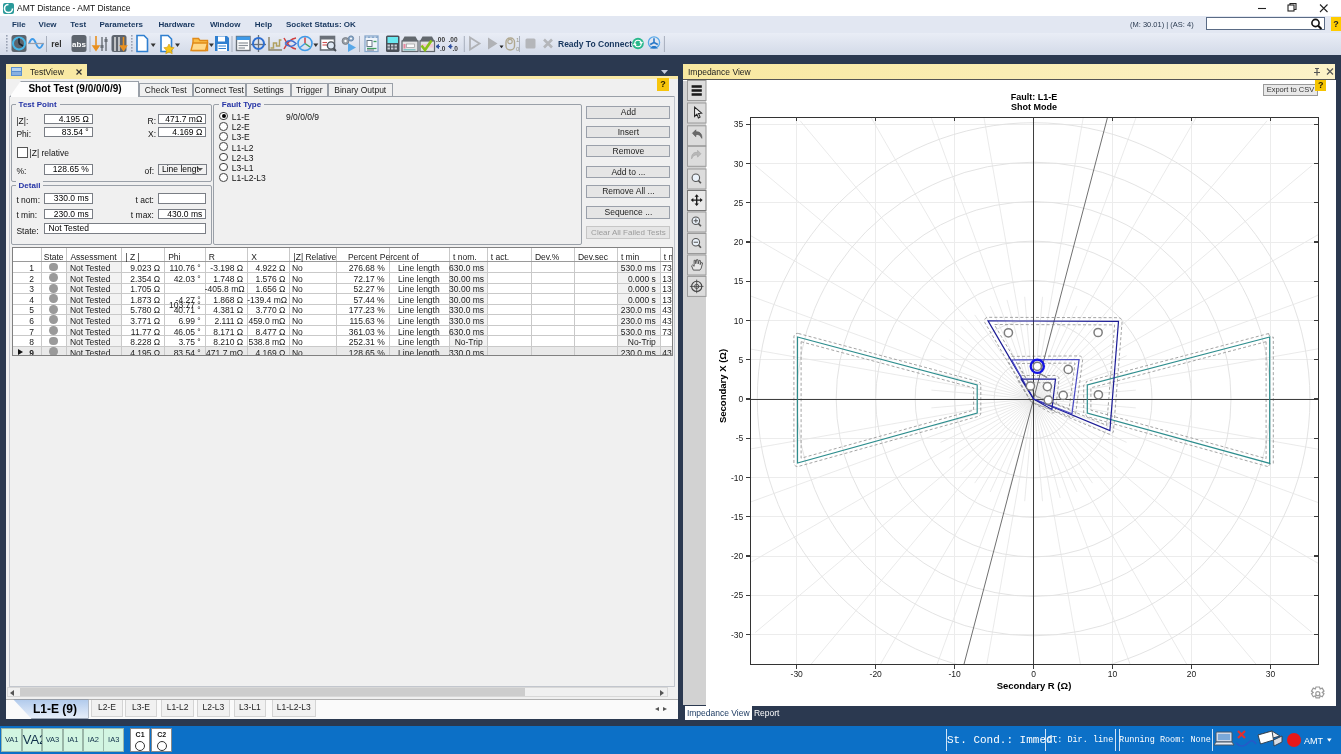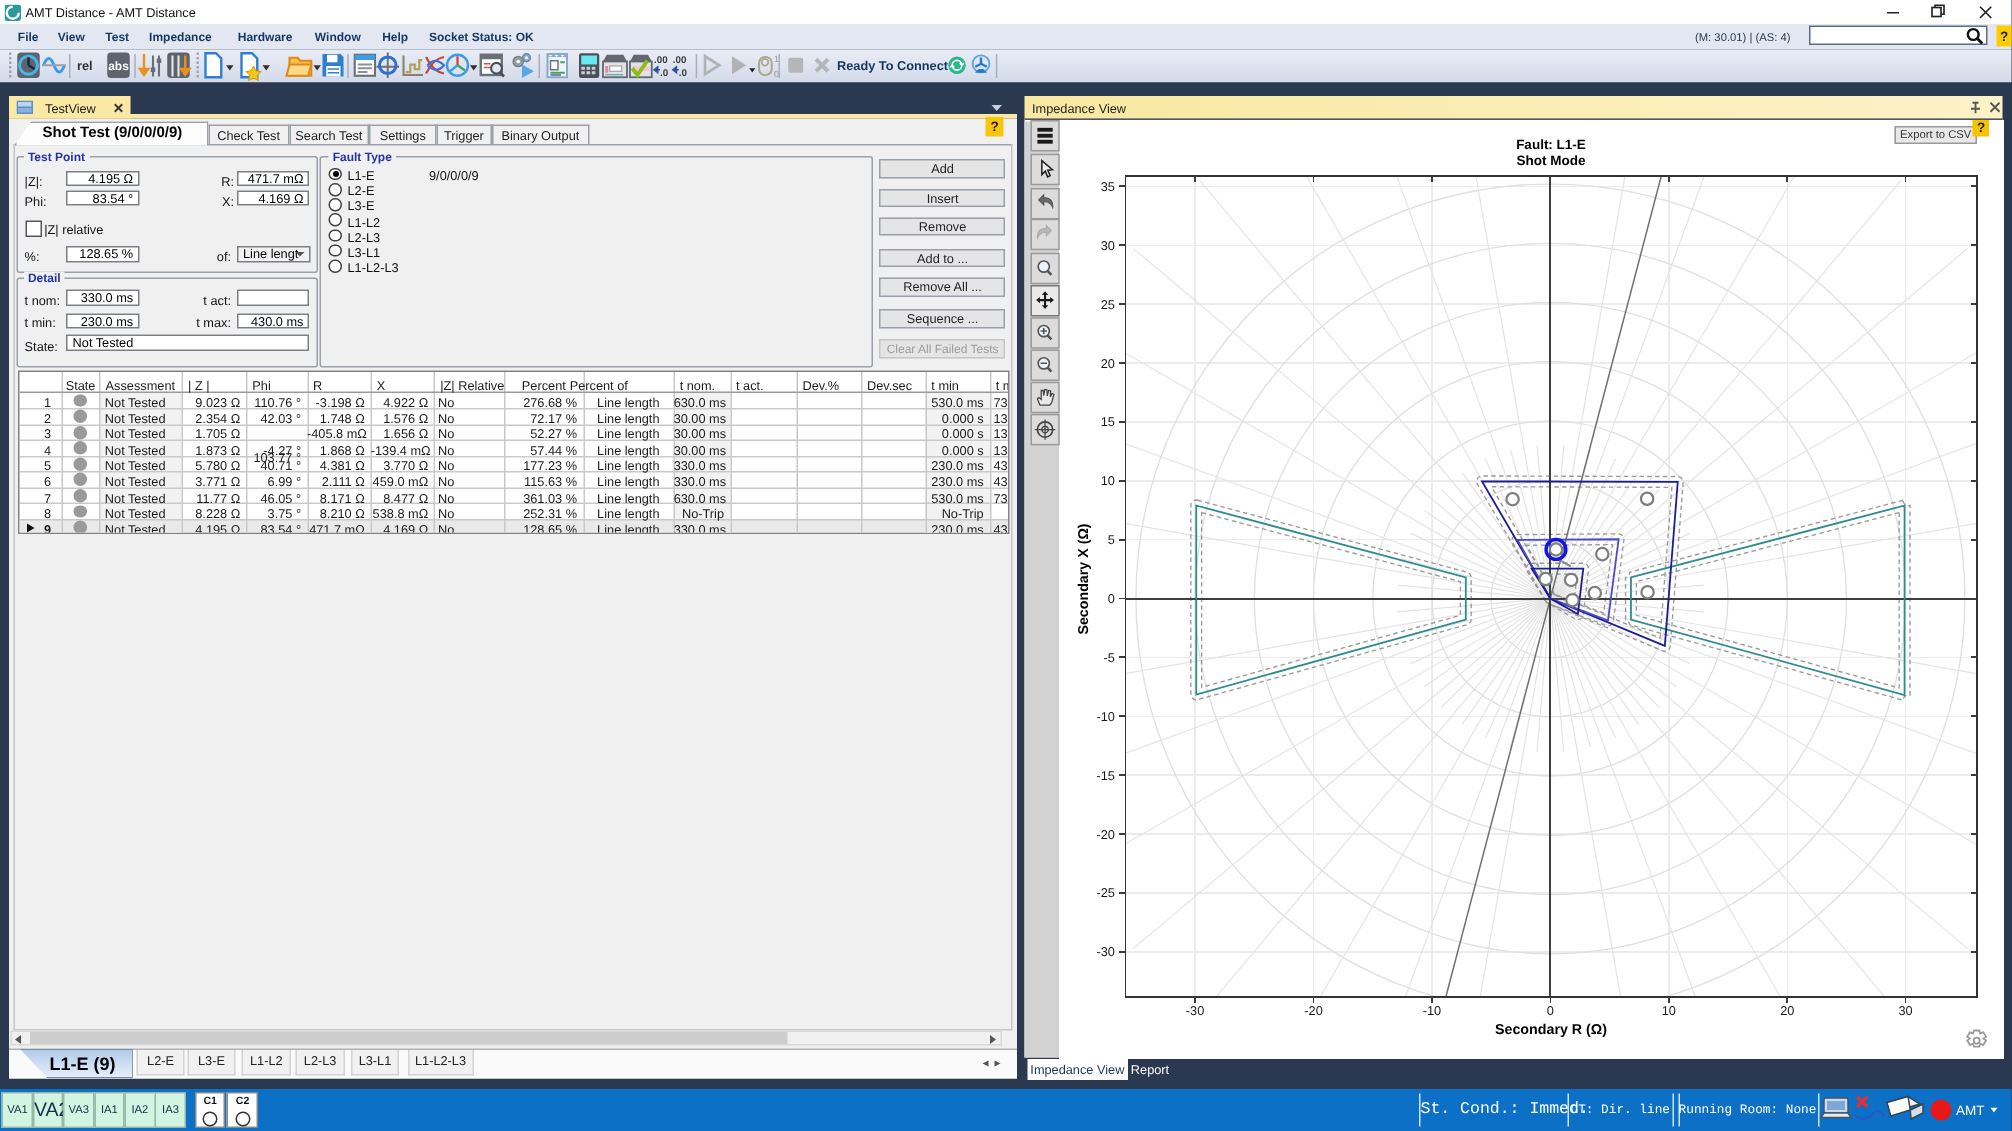--- a/index.html
+++ b/index.html
@@ -23,21 +23,21 @@
       <rect x="33" y="5" width="6" height="6" fill="#fff"></rect>
       <path d="M35 5 v-1.5 h6 v6 h-2" fill="none"></path>
       <path d="M65 4.5 l7.5 7.5 m0 -7.5 l-7.5 7.5"></path>
     </g>
   </svg>
 <div class="a" style="left:0;top:16px;width:1341px;height:17px;background:#e2e7f2"></div>
 <div class="a" style="left:0;top:16px;height:17px;line-height:17px;font-size:8px;font-weight:bold;color:#17365e;white-space:nowrap">
 <span style="position:absolute;left:11.9px">File</span>
     <span style="position:absolute;left:38.5px">View</span>
     <span style="position:absolute;left:70.2px">Test</span>
-    <span style="position:absolute;left:99.4px">Impedance</span>
+    <span style="position:absolute;left:99.4px">Parameters</span>
     <span style="position:absolute;left:158.5px">Hardware</span>
     <span style="position:absolute;left:209.9px">Window</span>
     <span style="position:absolute;left:254.8px">Help</span>
     <span style="position:absolute;left:286px">Socket Status: OK</span>
   </div>
 <div class="a" style="left:1130px;top:16px;width:68px;height:17px;line-height:17px;font-size:7.5px;color:#2a3a50">(M: 30.01) | (AS: 4)</div>
 <div class="a" style="left:1206px;top:17px;width:119px;height:13px;background:#fff;border:1px solid #5a6b85;box-sizing:border-box"></div>
 <svg class="a" style="left:1310px;top:17.5px" width="14" height="13" viewBox="0 0 14 13">
     <circle cx="5.5" cy="5" r="3.6" fill="none" stroke="#111" stroke-width="1.6"></circle>
     <line x1="8.2" y1="7.7" x2="11.5" y2="11" stroke="#111" stroke-width="2"></line>
@@ -199,21 +199,21 @@
 <svg class="a" style="left:75px;top:67.5px" width="8" height="8" viewBox="0 0 8 8">
     <path d="M1.5 1.5 l5 5 m0 -5 l-5 5" stroke="#333" stroke-width="1.2"></path>
   </svg>
 <svg class="a" style="left:660px;top:69px" width="9" height="6" viewBox="0 0 9 6">
     <path d="M1 1 l3.5 4 3.5 -4z" fill="#c8cede"></path>
   </svg>
 
 <div class="a" style="left:10px;top:80.8px;width:129px;height:15.4px;background:#fdfdfd;border:1px solid #9aa0a8;border-bottom:none;box-sizing:border-box;clip-path:polygon(11px 0,100% 0,100% 100%,0 100%)"></div>
 <div class="a" style="left:28.4px;top:83px;font-size:10px;font-weight:bold;color:#000">Shot Test (9/0/0/0/9)</div>
 <div class="a mtab" style="left:139px;top:83px;width:53.5px;height:13.2px;line-height:13px">Check Test</div>
-<div class="a mtab" style="left:192.5px;top:83px;width:53.5px;height:13.2px;line-height:13px">Search Test</div>
+<div class="a mtab" style="left:192.5px;top:83px;width:53.5px;height:13.2px;line-height:13px">Connect Test</div>
 <div class="a mtab" style="left:246px;top:83px;width:45px;height:13.2px;line-height:13px">Settings</div>
 <div class="a mtab" style="left:291px;top:83px;width:36.5px;height:13.2px;line-height:13px">Trigger</div>
 <div class="a mtab" style="left:327.5px;top:83px;width:65.5px;height:13.2px;line-height:13px">Binary Output</div>
 <div class="a" style="left:8.5px;top:96.2px;width:666px;height:1px;background:#9aa0a8"></div>
 <div class="a" style="left:8.5px;top:96.2px;width:1px;height:590px;background:#c2c6cd"></div>
 <div class="a" style="left:673.5px;top:96.2px;width:1px;height:590px;background:#c2c6cd"></div>
 <div class="a" style="left:8.5px;top:685.5px;width:666px;height:1px;background:#c2c6cd"></div>
 <div class="a" style="left:11px;top:95.9px;width:127px;height:1.6px;background:#fdfdfd"></div>
 <div class="a" style="left:657px;top:78px;width:12px;height:12.6px;background:#f7c50c;font-size:9px;font-weight:bold;color:#2a2000;text-align:center;line-height:13px">?</div>
 <div class="a gb" style="left:10.5px;top:104px;width:199.5px;height:76px"></div>

